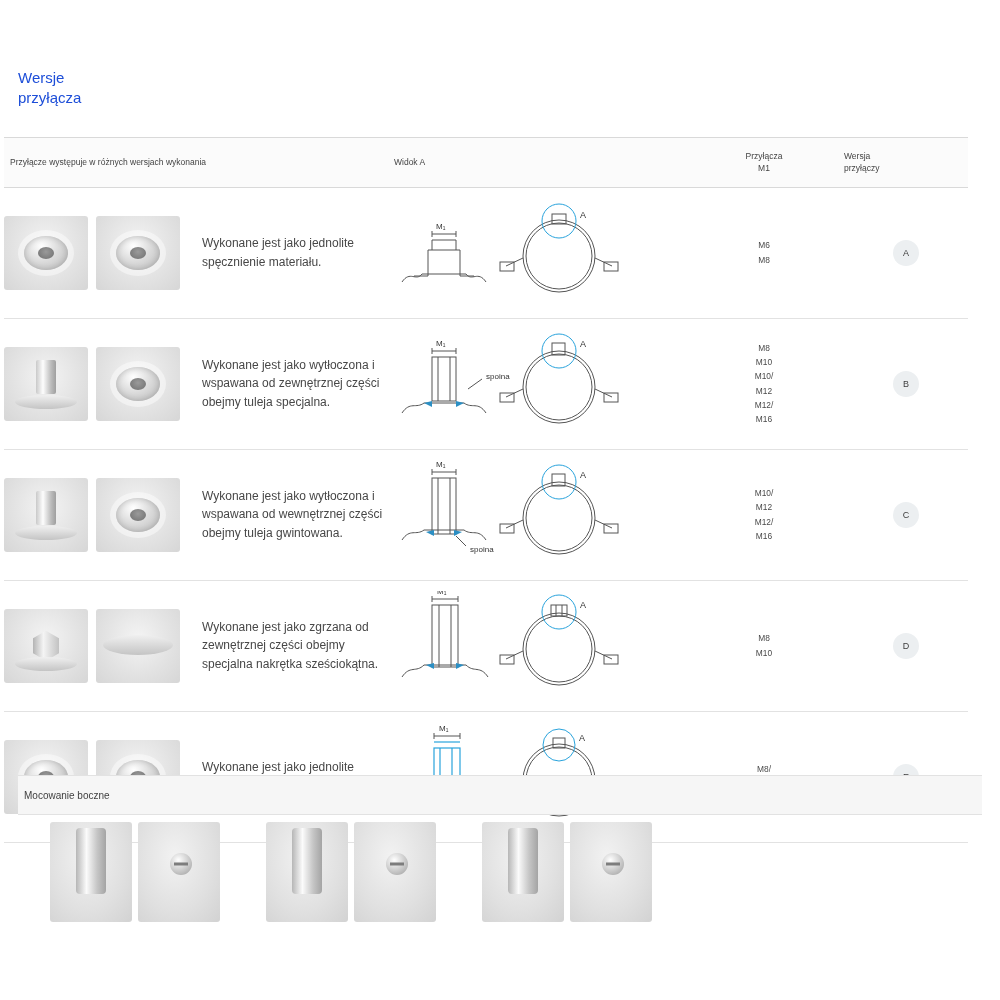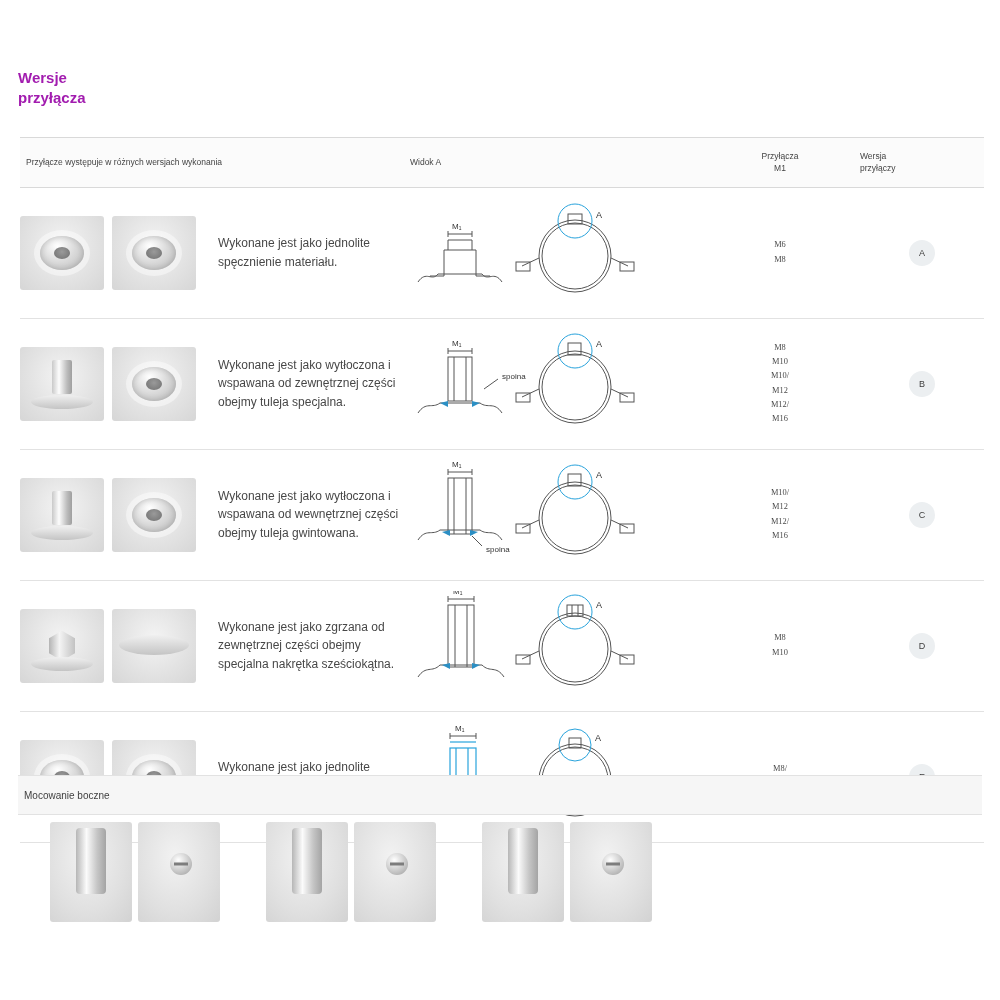--- a/index.html
+++ b/index.html
@@ -10,30 +10,30 @@
     font-family: "Liberation Sans", sans-serif;
     color: #3c3c3c;
   }
   .page { position: relative; width: 1000px; height: 1000px; }
 
   .title {
     position: absolute;
     left: 18px; top: 68px;
     width: 300px;
     font-size: 15px;
-    font-weight: bold;
+    font-weight: normal;
     line-height: 1.35;
-    color: #a21caf;
+    color: #1d4ed8;
   }
   .title span { display: block; }
 
   
   .tbl {
     position: absolute;
-    left: 20px; top: 137px;
+    left: 4px; top: 137px;
     width: 964px;
     border-collapse: collapse;
   }
   .hdr-row td {
     border-top: 1px solid #d9d9d9;
     border-bottom: 1px solid #d9d9d9;
     background: #fbfbfb;
     padding: 12px 0 12px 0;
     font-size: 8.5px;
     color: #444;
@@ -60,21 +60,21 @@
     position: relative;
     overflow: hidden;
     background: radial-gradient(ellipse at 50% 40%, #f4f4f4 0%, #e3e3e3 55%, #d6d6d6 100%);
   }
   .desc {
     font-size: 12px;
     line-height: 1.55;
     color: #474747;
     padding-left: 18px;
   }
-  .m1-cell { font-size: 8.4px; line-height: 1.7; color: #4a4a4a; text-align: center; font-family: Liberation Serif, serif; }
+  .m1-cell { font-size: 8.4px; line-height: 1.7; color: #4a4a4a; text-align: center; }
   .ver-badge {
     width: 26px; height: 26px; border-radius: 50%;
     background: #eceff1;
     color: #3d3d3d;
     font-size: 9px;
     display: flex; align-items: center; justify-content: center;
     margin: 0 auto;
   }
 
   .diagram { width: 280px; height: 110px; display: block; }

